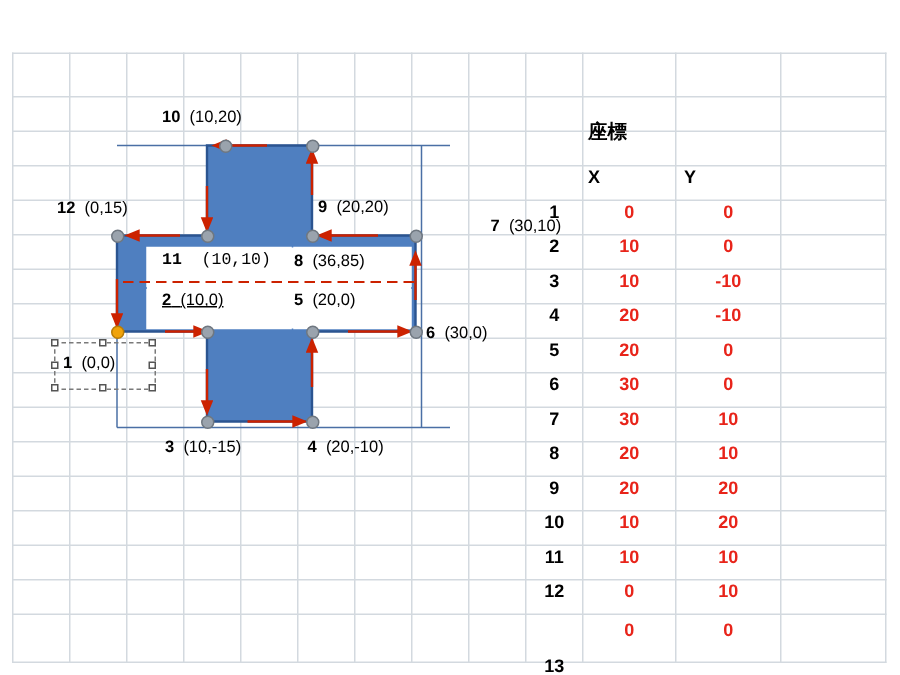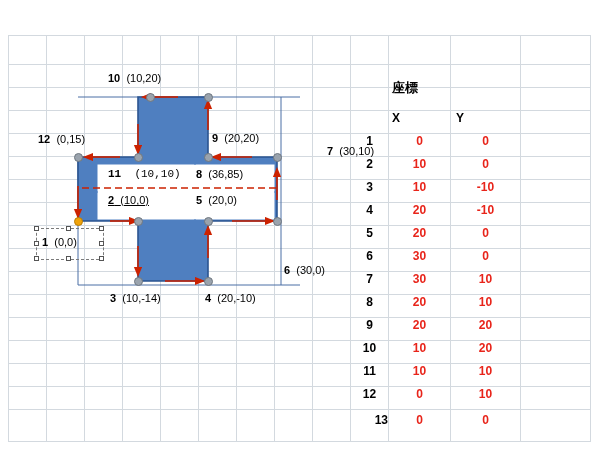--- a/index.html
+++ b/index.html
@@ -150,28 +150,28 @@
   </div>
   <div class="lbl" style="left:196px;top:168px;">
     <span class="num">8</span>&nbsp;&nbsp;<span>(36,85)</span>
   </div>
   <div class="lbl" style="left:108px;top:194px;text-decoration:underline;">
     <span class="num">2</span>&nbsp;&nbsp;<span>(10,0)</span>
   </div>
   <div class="lbl" style="left:196px;top:194px;">
     <span class="num">5</span>&nbsp;&nbsp;<span>(20,0)</span>
   </div>
-  <div class="lbl" style="left:284px;top:216px;margin-top:48px;">
+  <div class="lbl" style="left:284px;top:216px;">
     <span class="num">6</span>&nbsp;&nbsp;<span>(30,0)</span>
   </div>
   <div class="lbl" style="left:42px;top:236px;">
     <span class="num">1</span>&nbsp;&nbsp;<span>(0,0)</span>
   </div>
   <div class="lbl" style="left:110px;top:292px;">
-    <span class="num">3</span>&nbsp;&nbsp;<span>(10,-14)</span>
+    <span class="num">3</span>&nbsp;&nbsp;<span>(10,-15)</span>
   </div>
   <div class="lbl" style="left:205px;top:292px;">
     <span class="num">4</span>&nbsp;&nbsp;<span>(20,-10)</span>
   </div>
 
   <div class="tbl">
     <div class="cell left" style="left:392px;top:79px;width:60px;font-size:13px;">座標</div>
 
     <div class="cell left" style="left:392px;top:111px;width:50px;">X</div>
     <div class="cell left" style="left:456px;top:111px;width:50px;">Y</div>
@@ -217,18 +217,18 @@
     <div class="cell red" style="left:451px;top:341px;width:69px;">20</div>
 
     <div class="cell" style="left:351px;top:364px;width:37px;">11</div>
     <div class="cell red" style="left:389px;top:364px;width:61px;">10</div>
     <div class="cell red" style="left:451px;top:364px;width:69px;">10</div>
 
     <div class="cell" style="left:351px;top:387px;width:37px;">12</div>
     <div class="cell red" style="left:389px;top:387px;width:61px;">0</div>
     <div class="cell red" style="left:451px;top:387px;width:69px;">10</div>
 
-    <div class="cell" style="left:351px;top:413px;width:37px;text-align:right;">13</div>
+    <div class="cell" style="left:351px;top:437px;width:37px;">13</div>
     <div class="cell red" style="left:389px;top:413px;width:61px;">0</div>
     <div class="cell red" style="left:451px;top:413px;width:69px;">0</div>
   </div>
 
 </div>
 
 </body></html>

